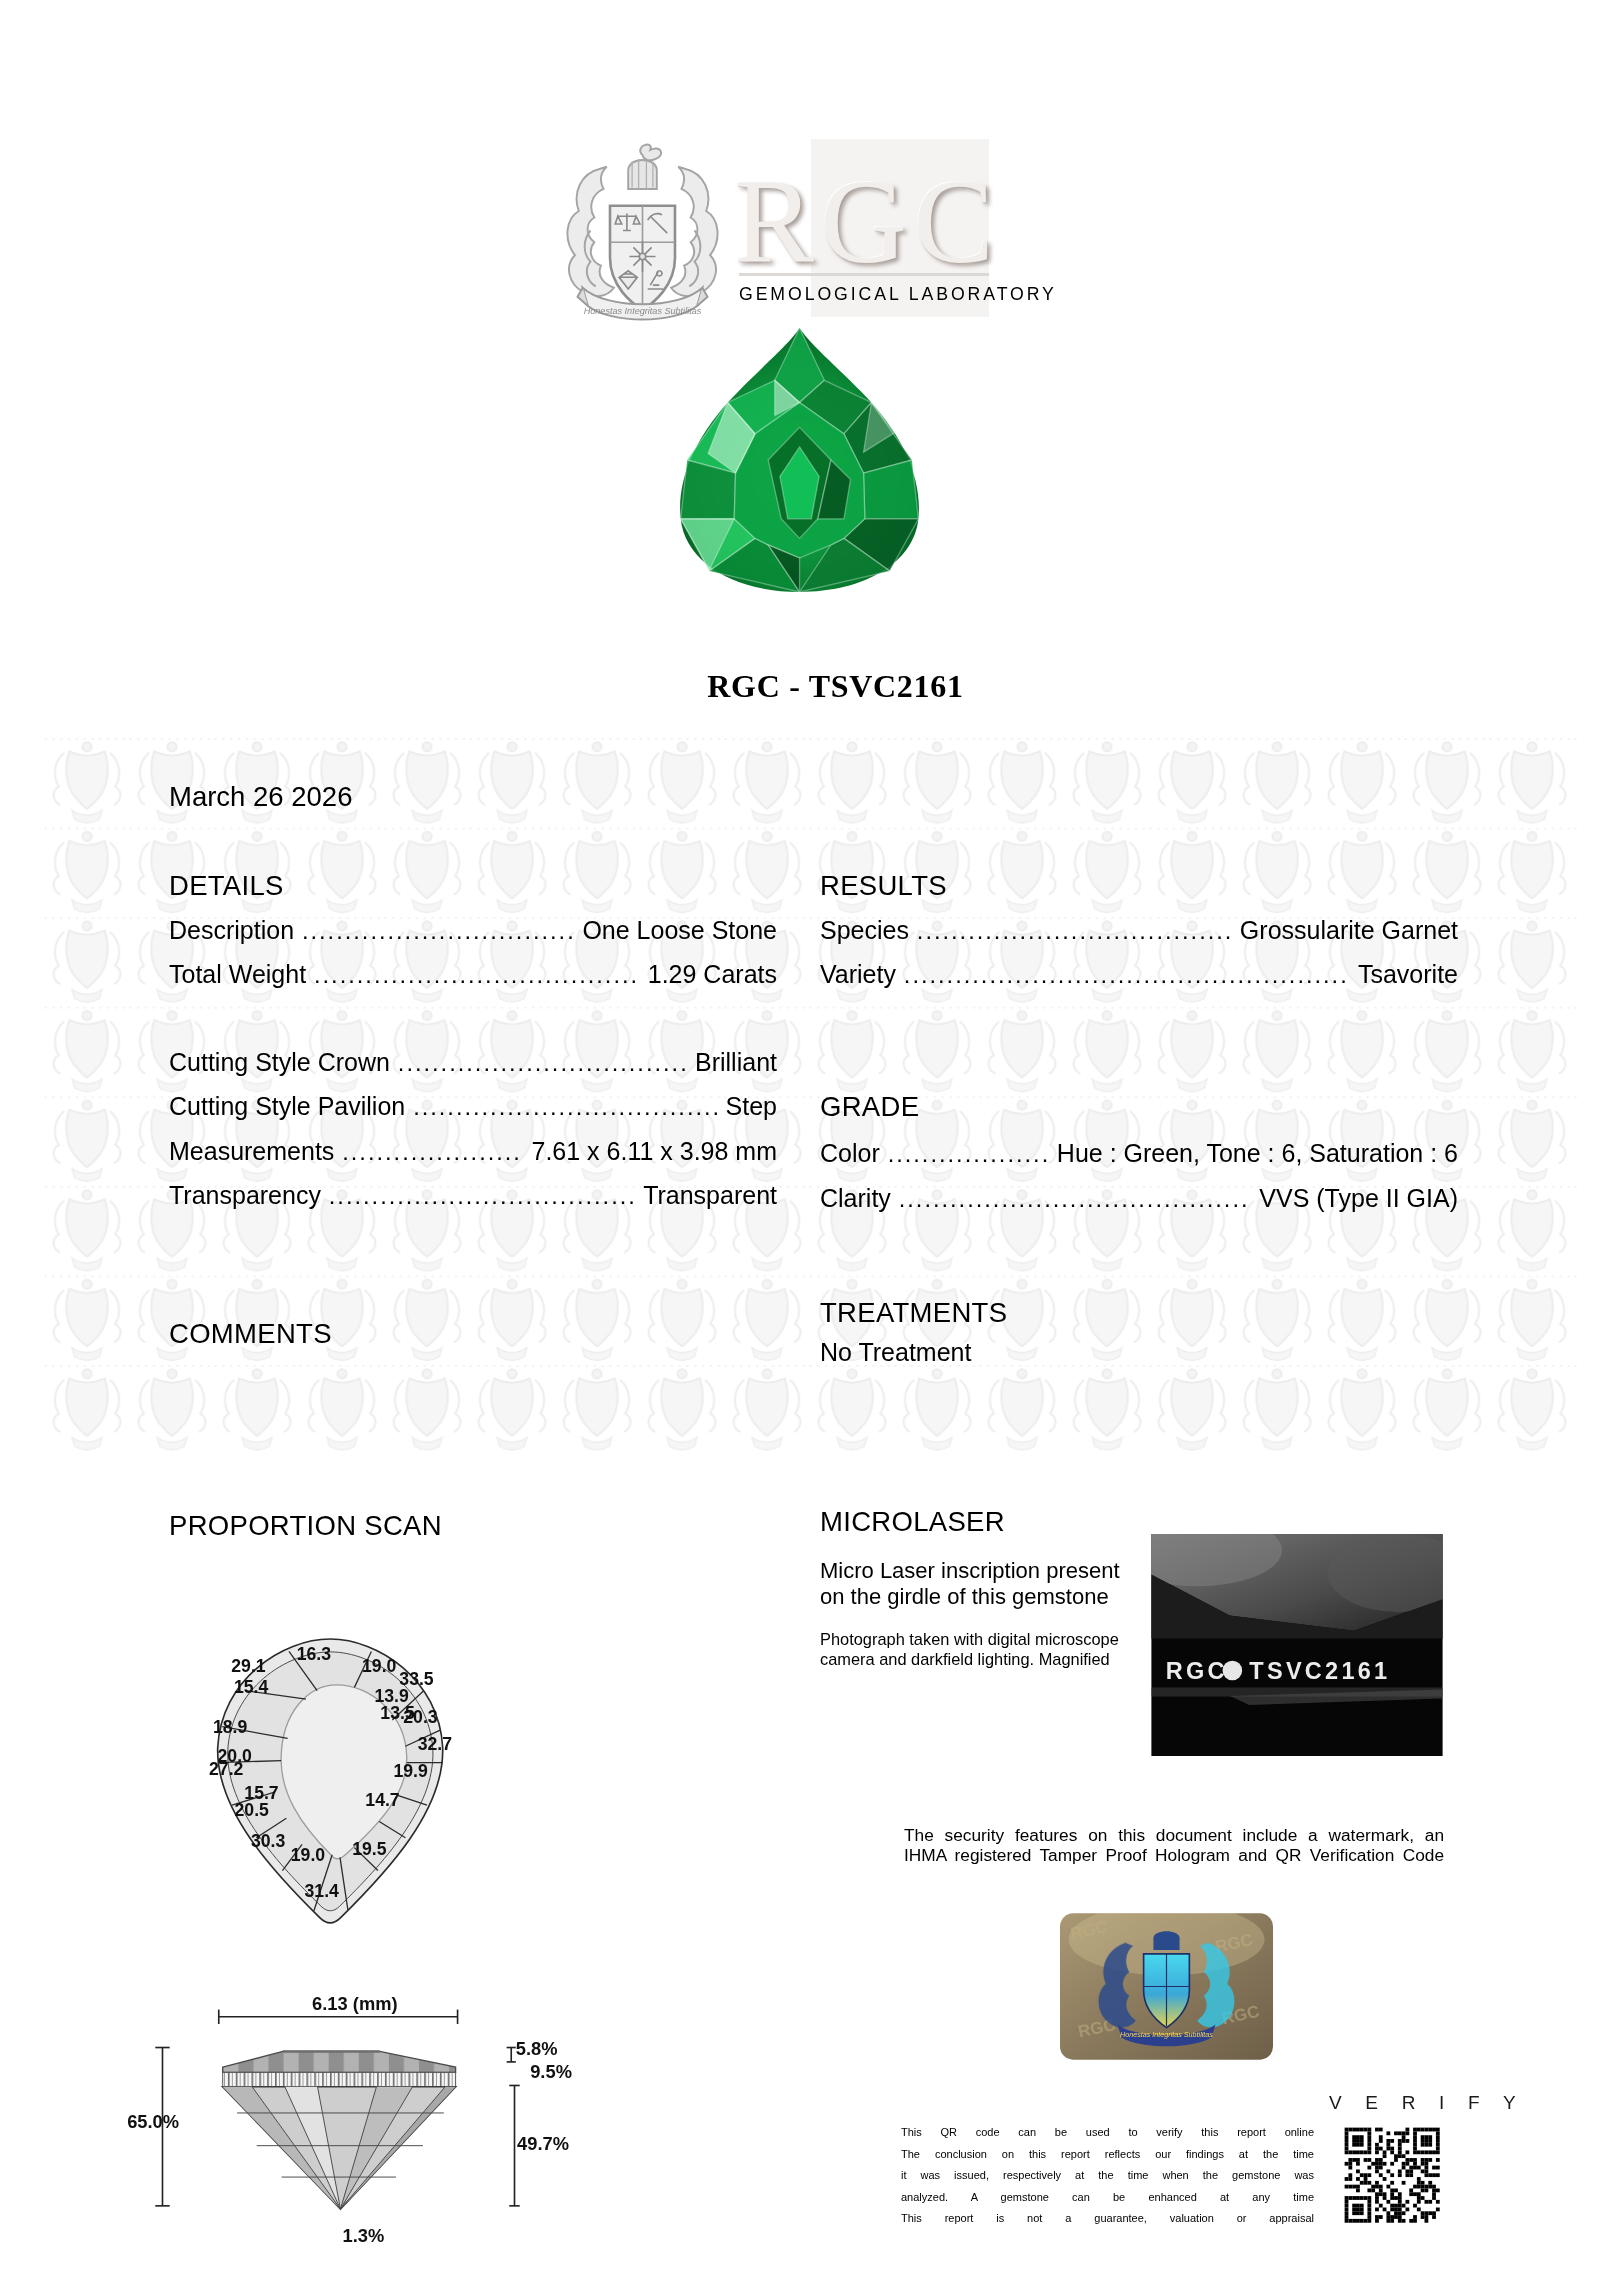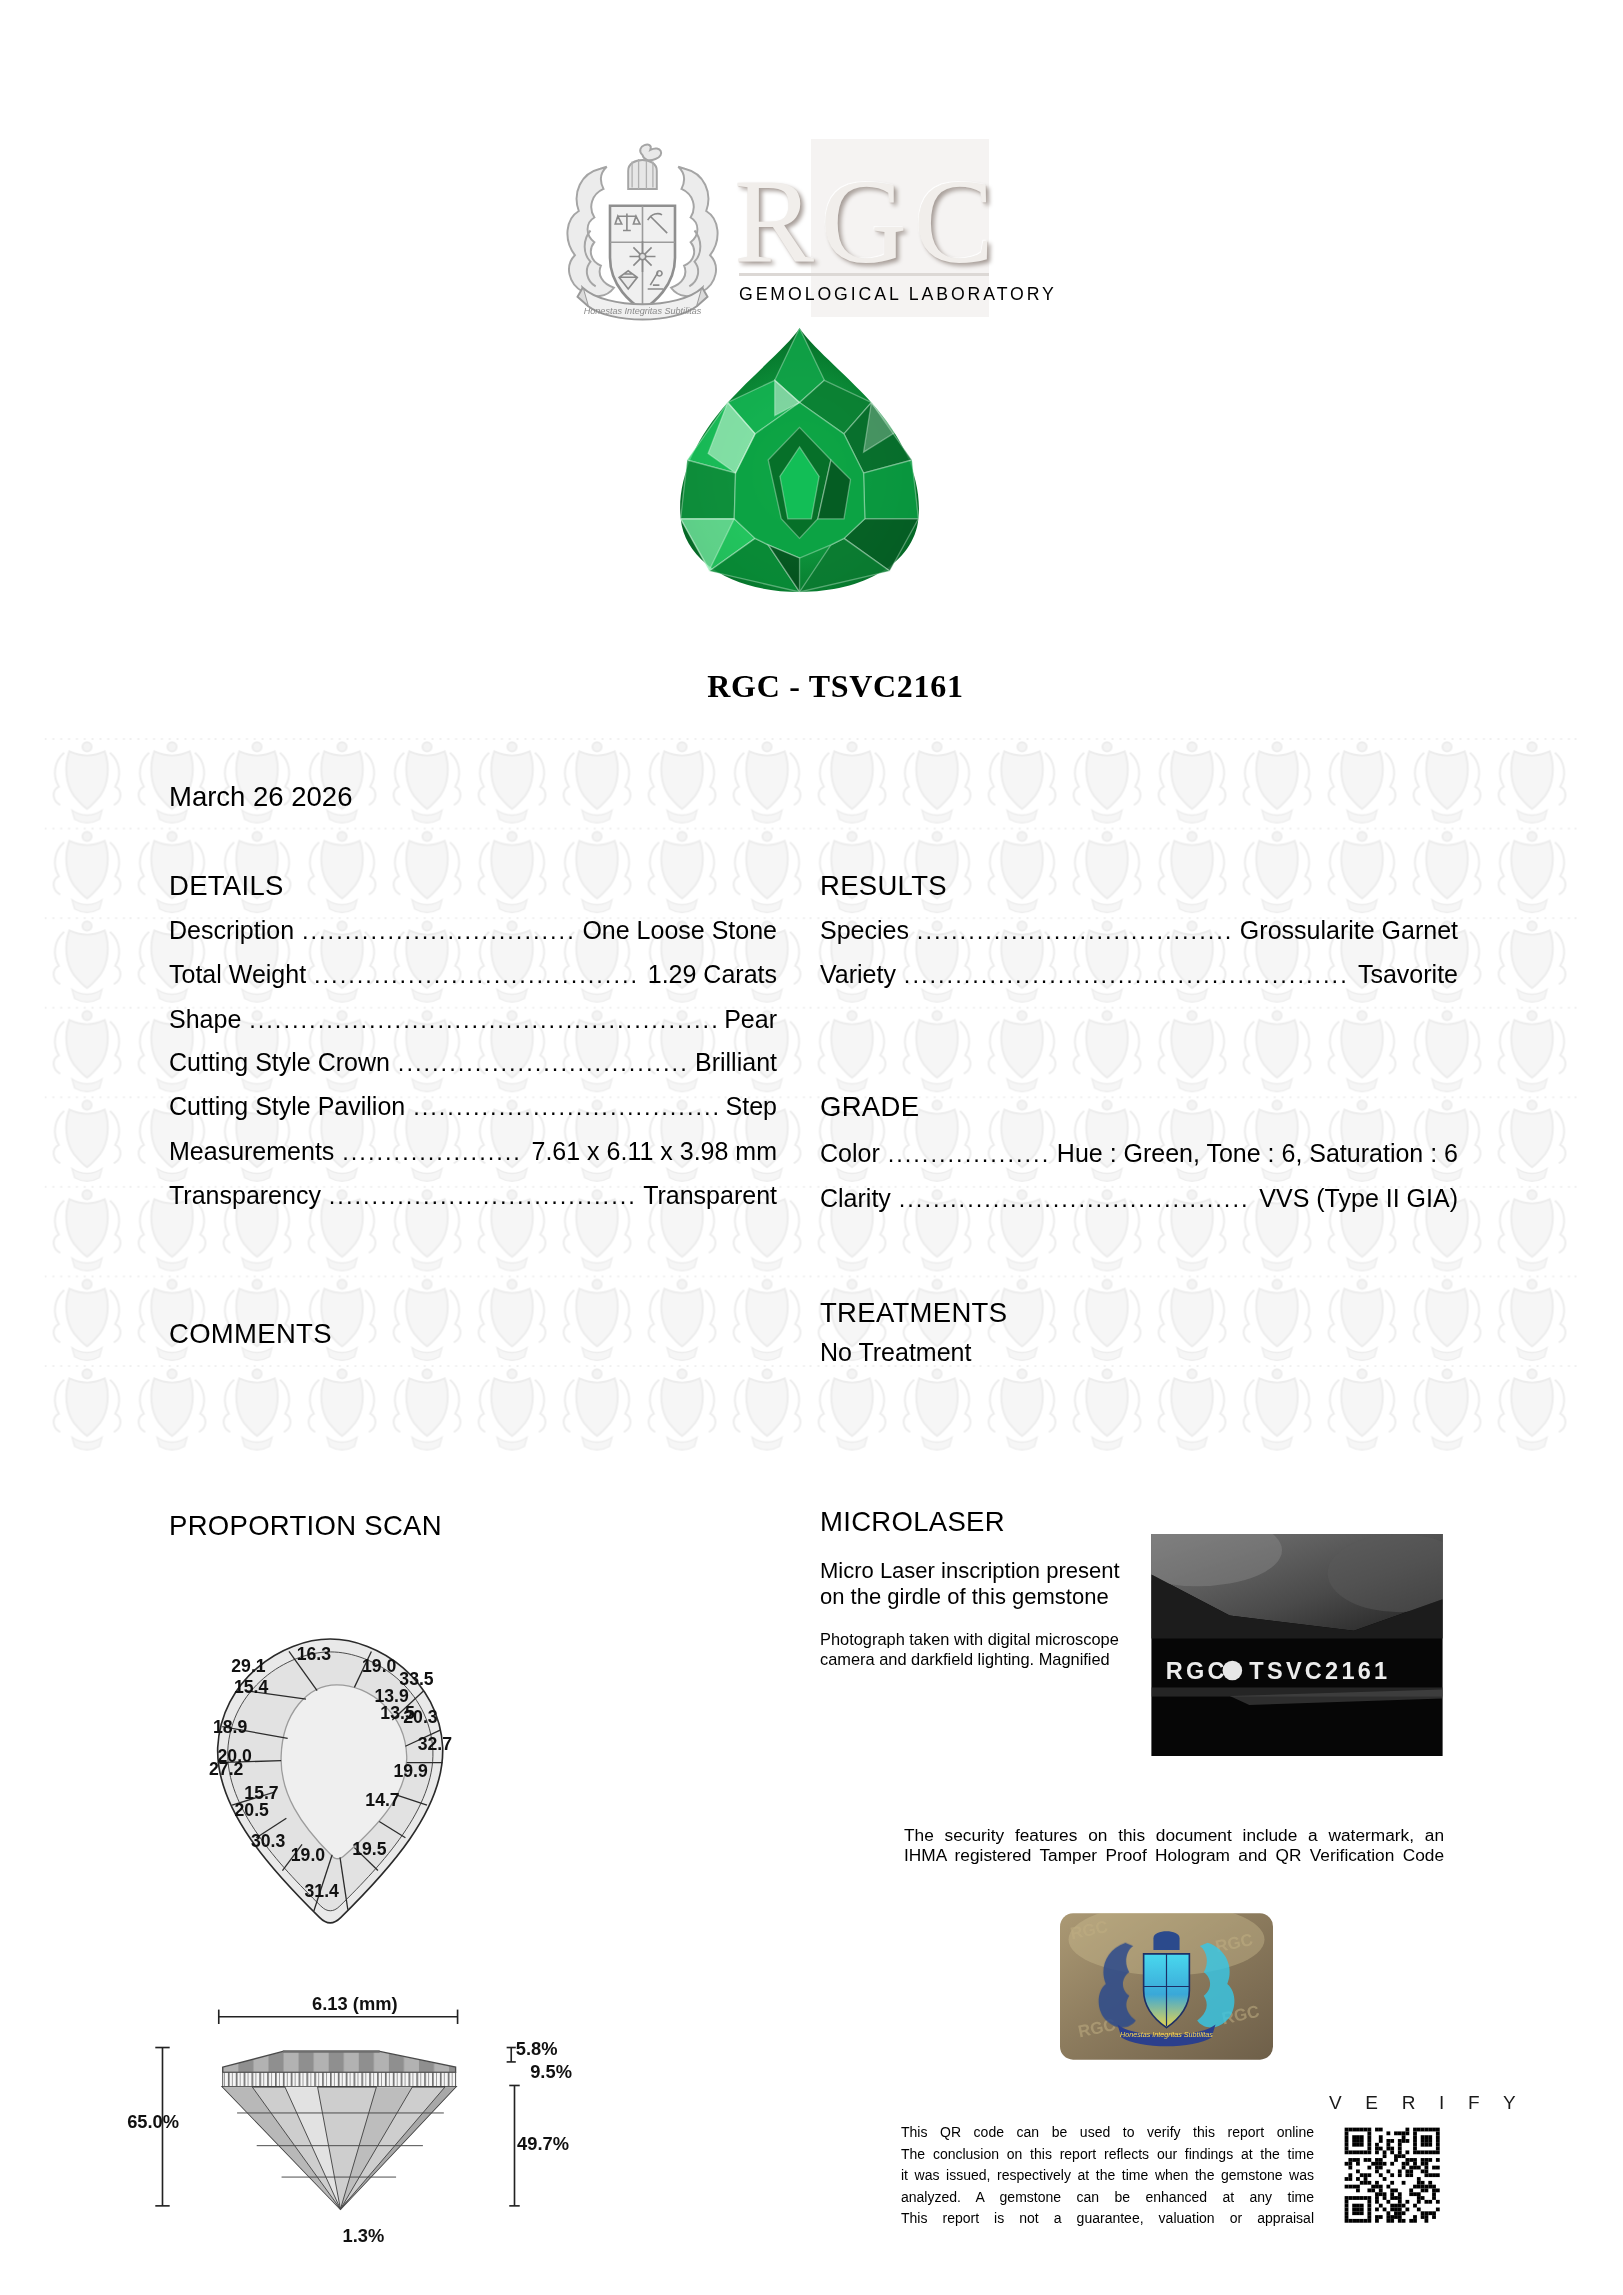--- a/index.html
+++ b/index.html
@@ -25,21 +25,21 @@
   .f-row{display:flex;align-items:center;font-size:25px;line-height:1.2;}
   .f-row .lbl{white-space:nowrap;}
   .f-row .leader{flex:1;overflow:hidden;white-space:nowrap;margin:0 7.9px;}
   .f-row .leader::before{content:".....................................................................................................................";letter-spacing:2px;font-size:23.6px;color:#000;}
   .f-row .val{white-space:nowrap;}
 
   .plain-text{font-size:25px;}
   .micro-desc{font-size:22px;line-height:26px;}
   .micro-note{font-size:16.4px;line-height:19.6px;}
   .security-note{font-size:17.3px;line-height:20px;width:540px;}
-  .qr-caption{font-size:14px;line-height:21.6px;width:413px;}
+  .qr-caption{font-size:11px;line-height:21.6px;width:413px;}
   .just{text-align:justify;text-align-last:justify;}
   .verify{font-size:19px;letter-spacing:9.2px;color:#1a1a1a;white-space:nowrap;}
 
   svg text{font-family:"Liberation Sans",sans-serif;}
   .pnum{font-weight:bold;font-size:27px;fill:#111;}
   .dimlbl{font-weight:bold;font-size:28px;fill:#111;}
 </style>
 </head>
 <body>
 
@@ -151,25 +151,20 @@
   <div class="abs sec-h" style="left:169px;top:870px">DETAILS</div>
   <div class="abs f-row" style="left:169px;top:915px;width:608px">
     <span class="lbl">Description</span>
       <span class="leader"></span>
       <span class="val">One Loose Stone</span>
   </div>
   <div class="abs f-row" style="left:169px;top:959px;width:608px">
     <span class="lbl">Total Weight</span>
       <span class="leader"></span>
       <span class="val">1.29 Carats</span>
-  </div>
-  <div class="abs f-row" style="left:169px;top:1004px;width:608px">
-    <span class="lbl">Shape</span>
-      <span class="leader"></span>
-      <span class="val">Pear</span>
   </div>
   <div class="abs f-row" style="left:169px;top:1047px;width:608px">
     <span class="lbl">Cutting Style Crown</span>
       <span class="leader"></span>
       <span class="val">Brilliant</span>
   </div>
   <div class="abs f-row" style="left:169px;top:1091px;width:608px">
     <span class="lbl">Cutting Style Pavilion</span>
       <span class="leader"></span>
       <span class="val">Step</span>

